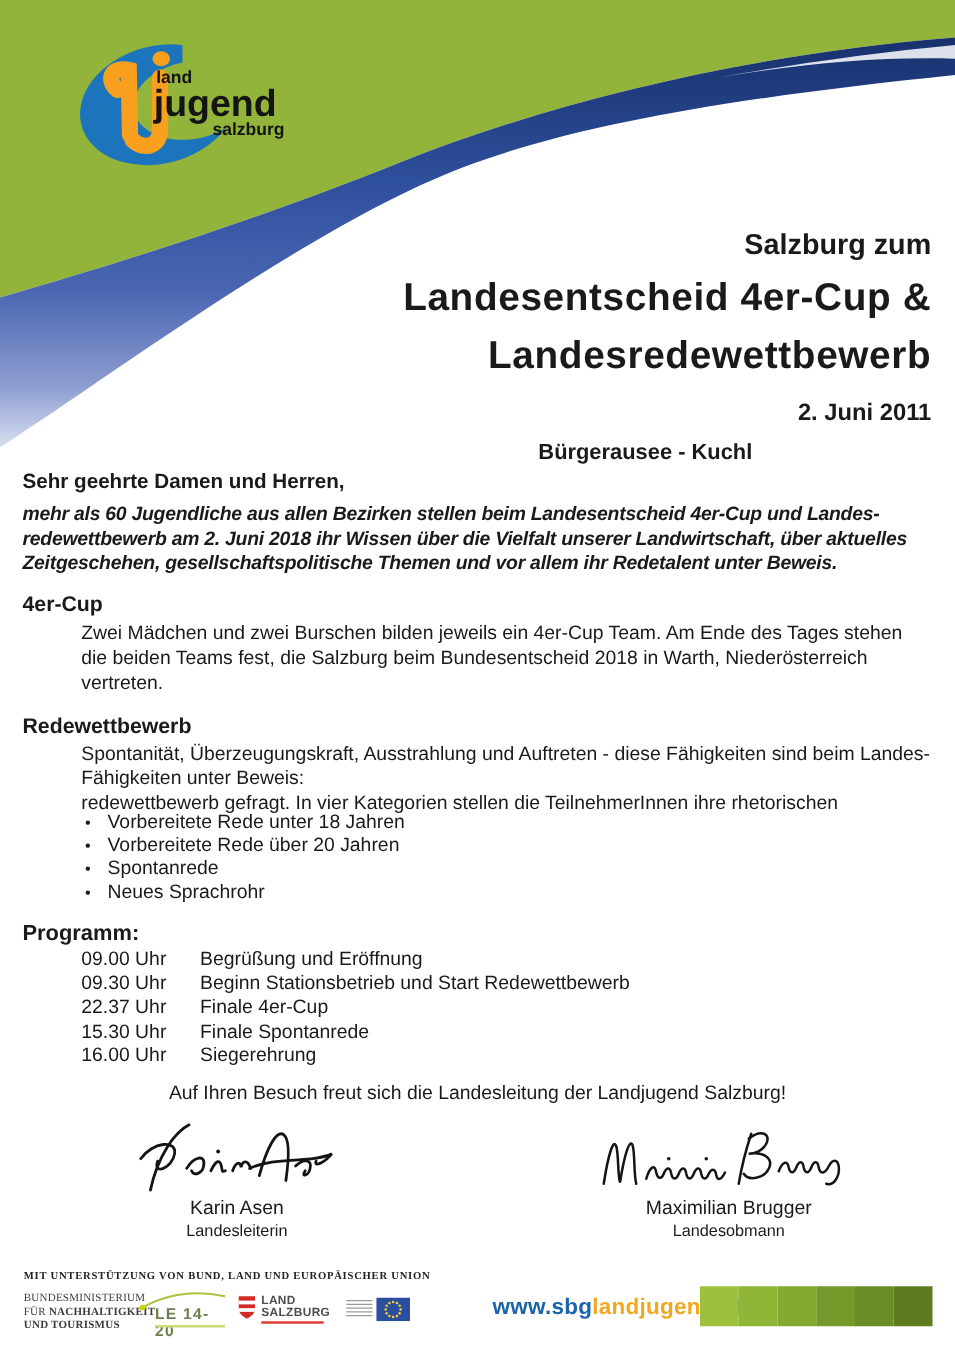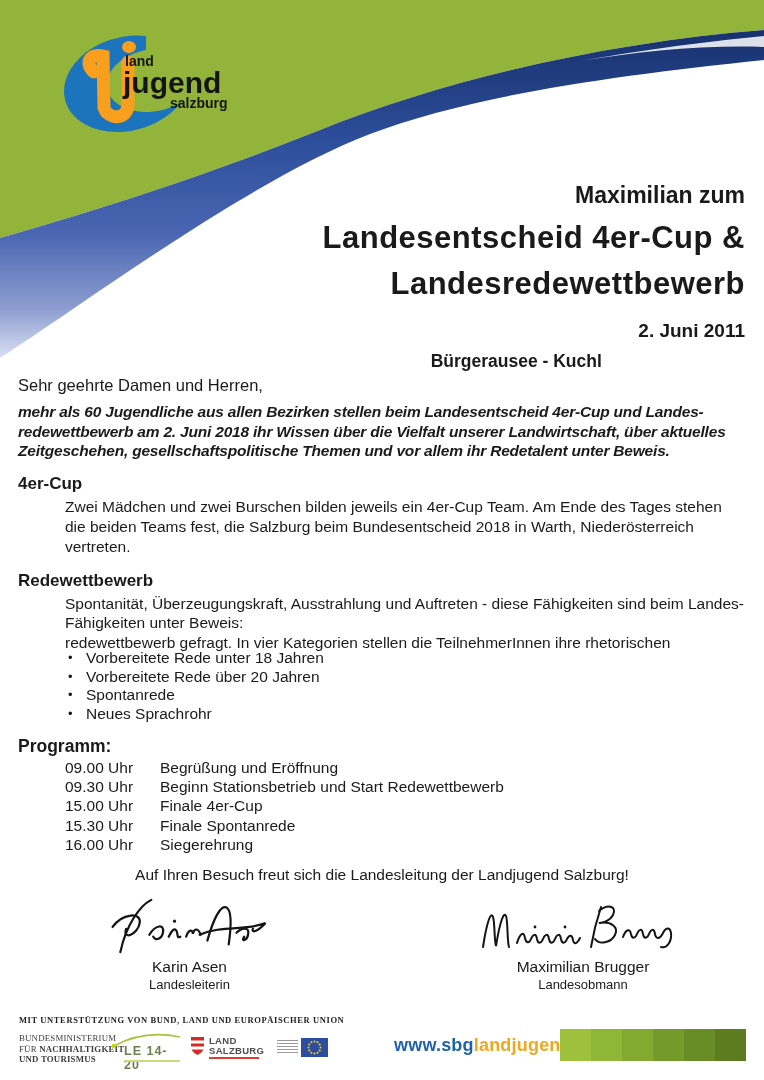--- a/index.html
+++ b/index.html
@@ -15,21 +15,21 @@
   }
   .hdr-svg{position:absolute;left:0;top:0;width:764px;height:400px;display:block;}
   .logo{position:absolute;left:28px;top:26px;width:230px;height:125px;}
 
   .titleblock{position:absolute;right:19px;top:182px;text-align:right;}
   .pretitle{font-size:23px;font-weight:bold;line-height:26px;margin-bottom:7px;}
   .bigtitle{font-size:31px;font-weight:bold;line-height:46px;letter-spacing:.5px;margin-left:35px;}
   .datetxt{font-size:19px;font-weight:bold;margin-top:13px;}
   .loctxt{font-size:17.5px;font-weight:bold;margin-top:9px;text-align:center;}
 
-  .greeting{position:absolute;left:18px;top:376px;font-size:16.5px;font-weight:normal;}
+  .greeting{position:absolute;left:18px;top:376px;font-size:16.5px;font-weight:bold;}
   .intro{position:absolute;left:18px;top:402px;font-size:15.5px;font-weight:bold;
          font-style:italic;line-height:19.5px;letter-spacing:-0.2px;width:730px;}
 
   .sec-title{position:absolute;left:18px;font-size:17px;font-weight:bold;}
   .sec-body{position:absolute;left:65px;font-size:15.5px;line-height:20px;width:680px;}
 
   .bullets{position:absolute;left:68px;top:649px;font-size:15.5px;line-height:18.6px;}
   .bullets .li{display:flex;}
   .bullets .dot{width:18px;font-size:13px;}
 
@@ -96,21 +96,21 @@
       <path d="M66,46 C56,37 62,27 75,30 L76,82"></path>
       <path d="M100,36 L100,78 C100,92 86,94 78,86"></path>
     </g>
     <ellipse cx="101" cy="21" rx="7" ry="6" fill="#f8a01e"></ellipse>
     <text x="97" y="40" font-family="Liberation Sans, sans-serif" font-weight="bold" font-size="14" fill="#141414">land</text>
     <text x="95" y="67" font-family="Liberation Sans, sans-serif" font-weight="bold" font-size="30" fill="#141414">jugend</text>
     <text x="142" y="82" font-family="Liberation Sans, sans-serif" font-weight="bold" font-size="14" fill="#141414">salzburg</text>
   </svg>
 
   <div class="titleblock">
-    <div class="pretitle">Maximilian zum</div>
+    <div class="pretitle">Salzburg zum</div>
     <div class="bigtitle">Landesentscheid 4er-Cup &amp;</div>
     <div class="bigtitle">Landesredewettbewerb</div>
     <div class="datetxt">2. Juni 2011</div>
     <div class="loctxt">Bürgerausee - Kuchl</div>
   </div>
 
   <div class="greeting">Sehr geehrte Damen und Herren,</div>
 
   <div class="intro">
     <div>mehr als 60 Jugendliche aus allen Bezirken stellen beim Landesentscheid 4er-Cup und Landes-</div>
@@ -155,21 +155,21 @@
   <div class="schedule">
     <div class="row">
         <span class="time">09.00 Uhr</span>
         <span>Begrüßung und Eröffnung</span>
       </div>
     <div class="row">
         <span class="time">09.30 Uhr</span>
         <span>Beginn Stationsbetrieb und Start Redewettbewerb</span>
       </div>
     <div class="row">
-        <span class="time">15.00 Uhr</span>
+        <span class="time">22.37 Uhr</span>
         <span>Finale 4er-Cup</span>
       </div>
     <div class="row">
         <span class="time">15.30 Uhr</span>
         <span>Finale Spontanrede</span>
       </div>
     <div class="row">
         <span class="time">16.00 Uhr</span>
         <span>Siegerehrung</span>
       </div>

